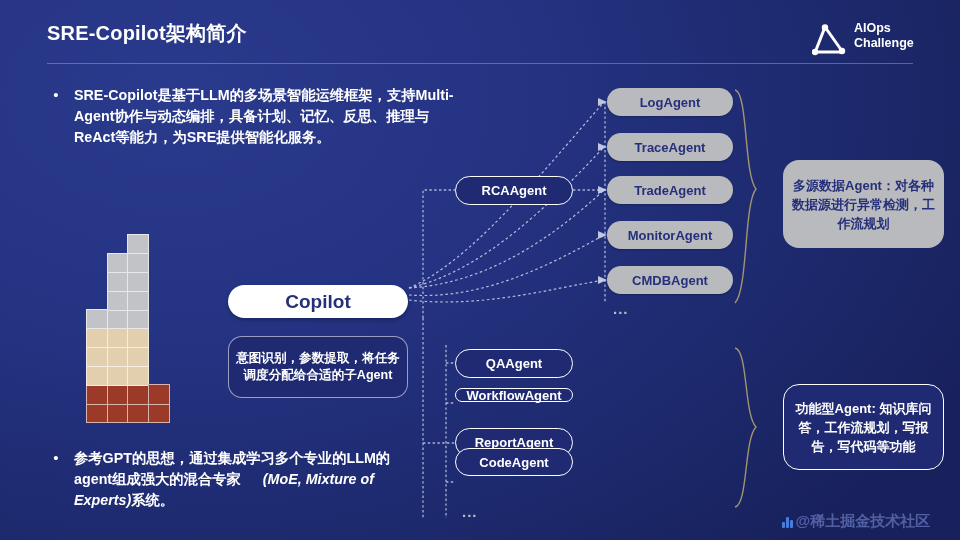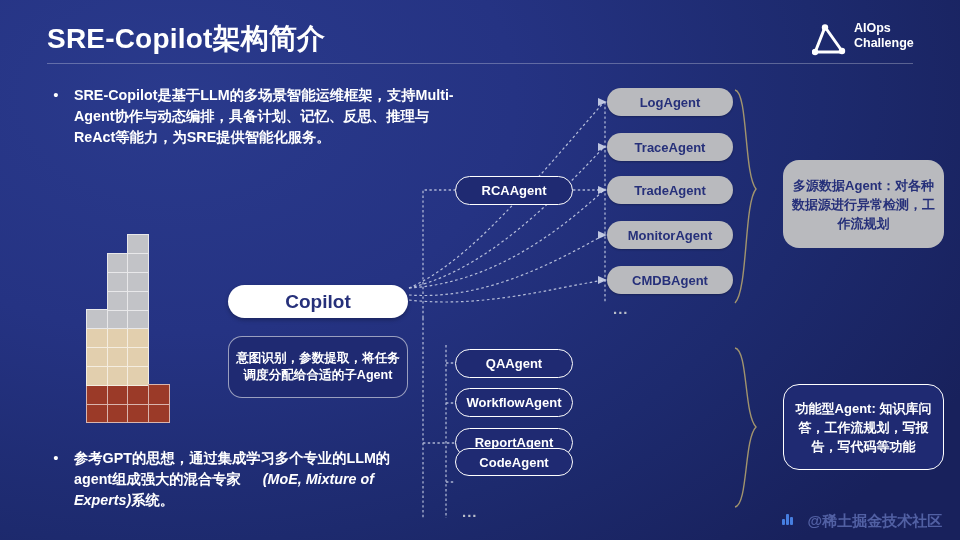--- a/index.html
+++ b/index.html
@@ -9,21 +9,21 @@
     background:#1d2a6e;
   }
   #slide{
     position:relative;width:960px;height:540px;overflow:hidden;
     background:
       radial-gradient(ellipse 900px 620px at 18% 18%, #2a3a8c 0%, #253383 38%, #1d2a6e 72%, #18215c 100%);
   }
   
   #title{
     position:absolute;left:47px;top:20px;
-    font-size:28px;font-weight:bold;color:#ffffff;
+    font-size:20px;font-weight:bold;color:#ffffff;
     letter-spacing:.2px;white-space:nowrap;
   }
   #title-rule{
     position:absolute;left:47px;top:63px;width:866px;height:1px;
     background:rgba(255,255,255,.28);
   }
   
   #logo{position:absolute;left:812px;top:22px;width:128px;height:38px;}
   #logo svg{position:absolute;left:0;top:2px;}
   #logo .logo-text{
@@ -93,21 +93,21 @@
     background:#b9babe;color:#26307a;font-size:13px;line-height:19px;
   }
   #desc-bottom{
     left:783px;top:384px;width:161px;height:86px;
     background:#1f2a72;color:#ffffff;font-size:13px;line-height:19px;
     border:1.6px solid #ffffff;
   }
   
   #watermark{
     position:absolute;left:782px;top:512px;
-    display:flex;gap:15px;
+    display:flex;align-items:center;gap:3px;
     color:#5c6bb0;font-size:15px;font-weight:bold;opacity:.85;
   }
   #watermark .wm-bars{display:flex;align-items:flex-end;gap:1.5px;height:13px;}
   #watermark .wm-bars i{display:block;width:2.5px;background:#4f8ff7;border-radius:1px;}
 </style>
 </head>
 <body>
 
 <div id="slide">
 
@@ -210,21 +210,21 @@
   <div class="pill pill-grey" style="left:607px;top:133px;width:126px;height:28px;">TraceAgent</div>
   <div class="pill pill-grey" style="left:607px;top:88px;width:126px;height:28px;">LogAgent</div>
   <div class="pill pill-grey" style="left:607px;top:176px;width:126px;height:28px;">TradeAgent</div>
   <div class="pill pill-grey" style="left:607px;top:221px;width:126px;height:28px;">MonitorAgent</div>
   <div class="pill pill-grey" style="left:607px;top:266px;width:126px;height:28px;">CMDBAgent</div>
   <div class="ellipsis" style="left:613px;top:300px;">...</div>
 
   <div class="desc" id="desc-top">多源数据Agent：对各种数据源进行异常检测，工作流规划</div>
 
   <div class="pill pill-dark" style="left:455px;top:349px;width:118px;height:29px;">QAAgent</div>
-  <div class="pill pill-dark" style="left:455px;top:388px;width:118px;height:29px;">WorkflowAgent</div>
+  <div class="pill pill-dark" style="left:455px;top:388px;width:118px;height:14px;">WorkflowAgent</div>
   <div class="pill pill-dark" style="left:455px;top:428px;width:118px;height:29px;">ReportAgent</div>
   <div class="pill pill-dark" style="left:455px;top:448px;width:118px;height:28px;">CodeAgent</div>
   <div class="ellipsis" style="left:462px;top:503px;">...</div>
 
   <div class="desc" id="desc-bottom">功能型Agent: 知识库问答，工作流规划，写报告，写代码等功能</div>
 
   <div id="watermark">
     <span class="wm-bars">
       <i style="height:6px"></i>
         <i style="height:11px"></i>

